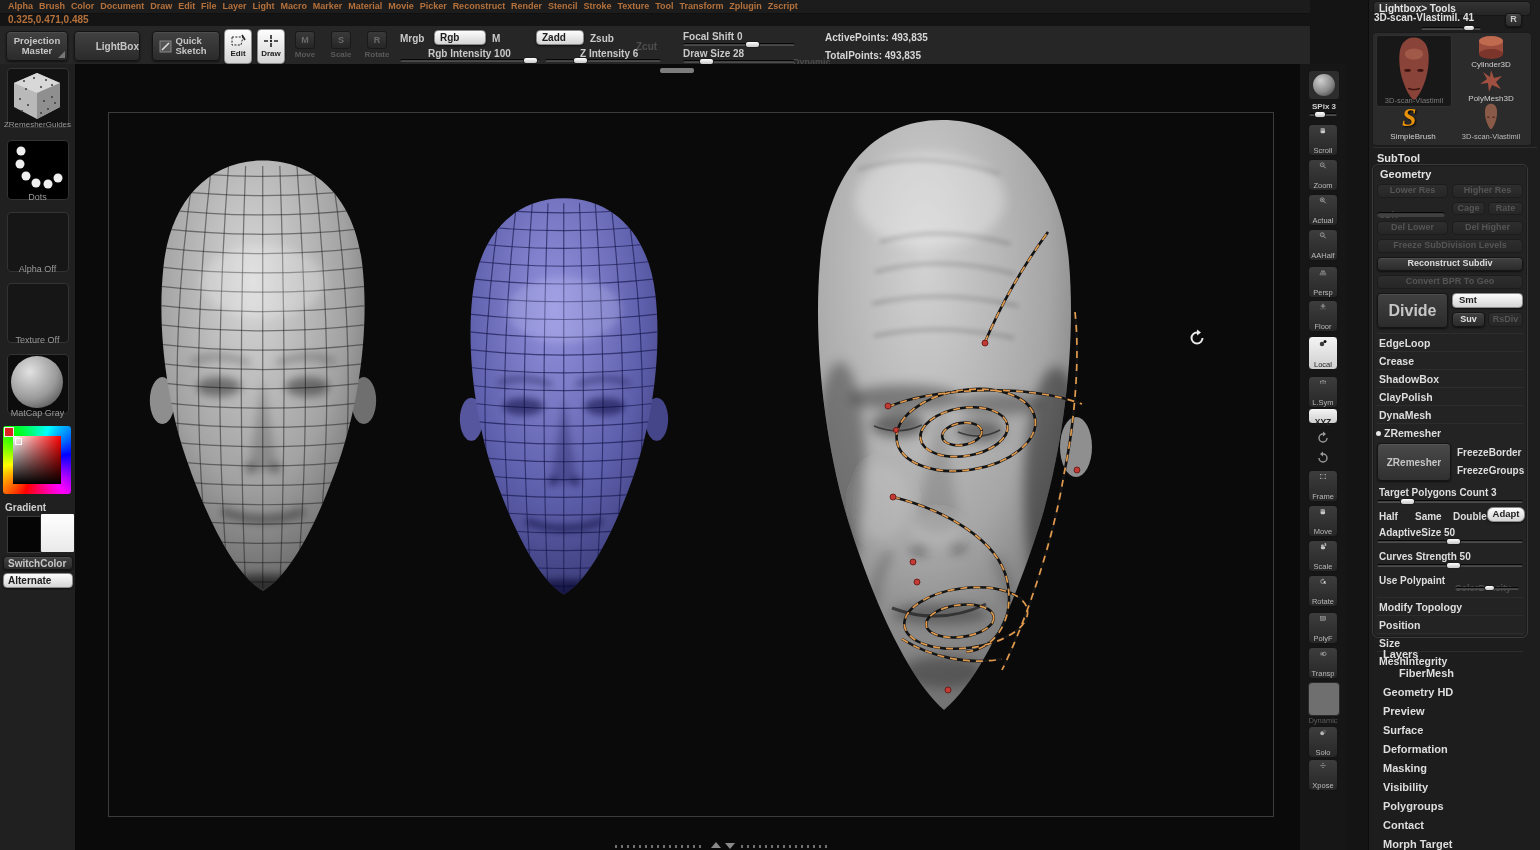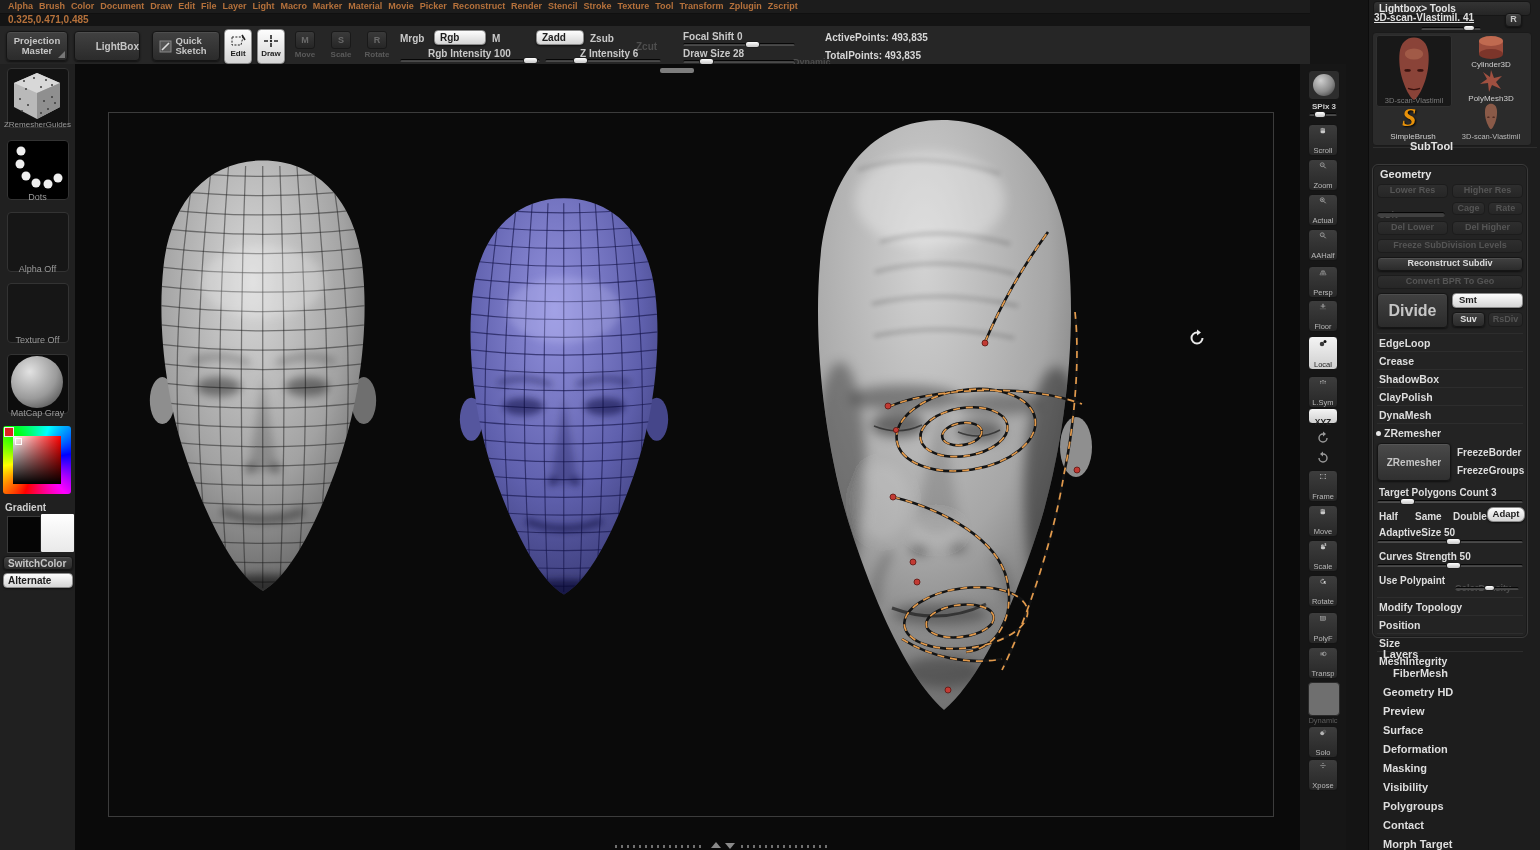--- a/index.html
+++ b/index.html
@@ -661,21 +661,21 @@
           </g>
         </svg>
       <span class="slbl">Xpose</span>
     </div>
   </div>
 
   <div id="rpanel">
     <div class="abs" style="left:4px;top:1px;width:156px;height:13px;background:linear-gradient(#343434,#252525);border:1px solid #161616;border-radius:4px;">
       <span style="position:absolute;left:5px;top:1px;font:bold 10px 'Liberation Sans',sans-serif;color:#e5e5e5;">Lightbox&gt; Tools</span>
     </div>
-    <span class="txt" style="left:5px;top:12px;color:#e0e0e0;text-decoration:underline;">3D-scan-Vlastimil. 41</span>
+    <span class="txt" style="left:5px;top:12px;color:#e0e0e0;">3D-scan-Vlastimil. 41</span>
     <div class="slider" style="left:52px;top:25px;width:60px;height:8px;">
       <div class="track"></div>
         <div class="handle" style="left:70%;width:12px;height:6px;"></div>
     </div>
     <div class="btn" style="left:136px;top:13px;width:17px;height:14px;font-size:9px;">
       <span>R</span>
     </div>
 
     <div class="abs" style="left:3px;top:32px;width:158px;height:112px;background:#2b2b2b;border:1px solid #1a1a1a;border-radius:4px;">
       <div class="abs" style="left:3px;top:2px;width:74px;height:70px;background:#181818;border:1px solid #303030;border-radius:3px;overflow:hidden;">
@@ -710,21 +710,21 @@
         <svg width="22" height="28" viewBox="0 0 200 340" style="margin-left:25px;">
           <path d="M100,8 C140,8 167,38 172,84 C177,128 170,180 157,220 C145,256 124,306 100,320 C76,306 55,256 43,220 C30,180 23,128 28,84 C33,38 60,8 100,8 Z" fill="#8a5a48"></path>
           <ellipse cx="68" cy="172" rx="16" ry="8" fill="#41201a"></ellipse>
             <ellipse cx="132" cy="172" rx="16" ry="8" fill="#41201a"></ellipse>
         </svg>
         <span style="position:absolute;left:0;bottom:0;width:100%;text-align:center;font:7.5px 'Liberation Sans',sans-serif;color:#b9b9b9;">3D-scan-Vlastimil</span>
       </div>
     </div>
 
     <div class="pdiv" style="top:147px;"></div>
-    <span class="phead" style="left:8px;top:140px;margin-left:33px;">SubTool</span>
+    <span class="phead" style="left:8px;top:152px;">SubTool</span>
 
     <div id="geobox">
       <span class="phead" style="left:7px;top:3px;">Geometry</span>
       <div class="btn dim gbtn" style="left:4px;top:19px;width:71px;height:14px;">
           <span>Lower Res</span>
         </div>
       <div class="btn dim gbtn" style="left:79px;top:19px;width:71px;height:14px;">
           <span>Higher Res</span>
         </div>
       <span class="txt dim" style="left:6px;top:37px;font-size:9px;">SDiv</span>
@@ -816,21 +816,21 @@
       <span class="boxsec" style="top:436px;">Modify Topology</span>
       <div class="boxline" style="top:450px;"></div>
       <span class="boxsec" style="top:454px;">Position</span>
       <div class="boxline" style="top:468px;"></div>
       <span class="boxsec" style="top:472px;">Size</span>
       <div class="boxline" style="top:486px;"></div>
       <span class="boxsec" style="top:490px;">MeshIntegrity</span>
     </div>
 
     <span class="seclist-item" style="top:648px;left:14px;">Layers</span>
-    <span class="seclist-item" style="top:667px;left:8px;padding-left:16px;">FiberMesh</span>
+    <span class="seclist-item" style="top:667px;left:14px;padding-left:16px;">FiberMesh</span>
     <span class="seclist-item" style="top:686px;left:14px;">Geometry HD</span>
     <span class="seclist-item" style="top:705px;left:14px;">Preview</span>
     <span class="seclist-item" style="top:724px;left:14px;">Surface</span>
     <span class="seclist-item" style="top:743px;left:14px;">Deformation</span>
     <span class="seclist-item" style="top:762px;left:14px;">Masking</span>
     <span class="seclist-item" style="top:781px;left:14px;">Visibility</span>
     <span class="seclist-item" style="top:800px;left:14px;">Polygroups</span>
     <span class="seclist-item" style="top:819px;left:14px;">Contact</span>
     <span class="seclist-item" style="top:838px;left:14px;">Morph Target</span>
   </div>

